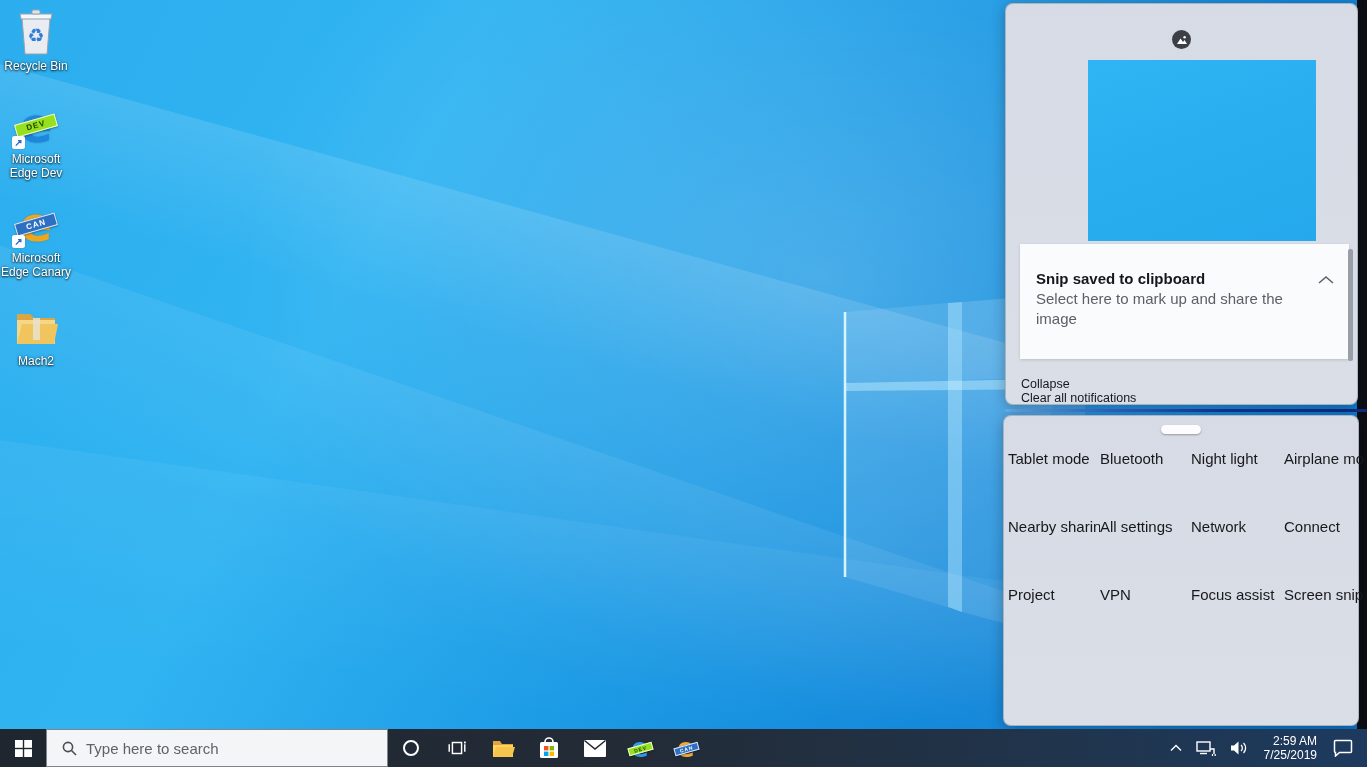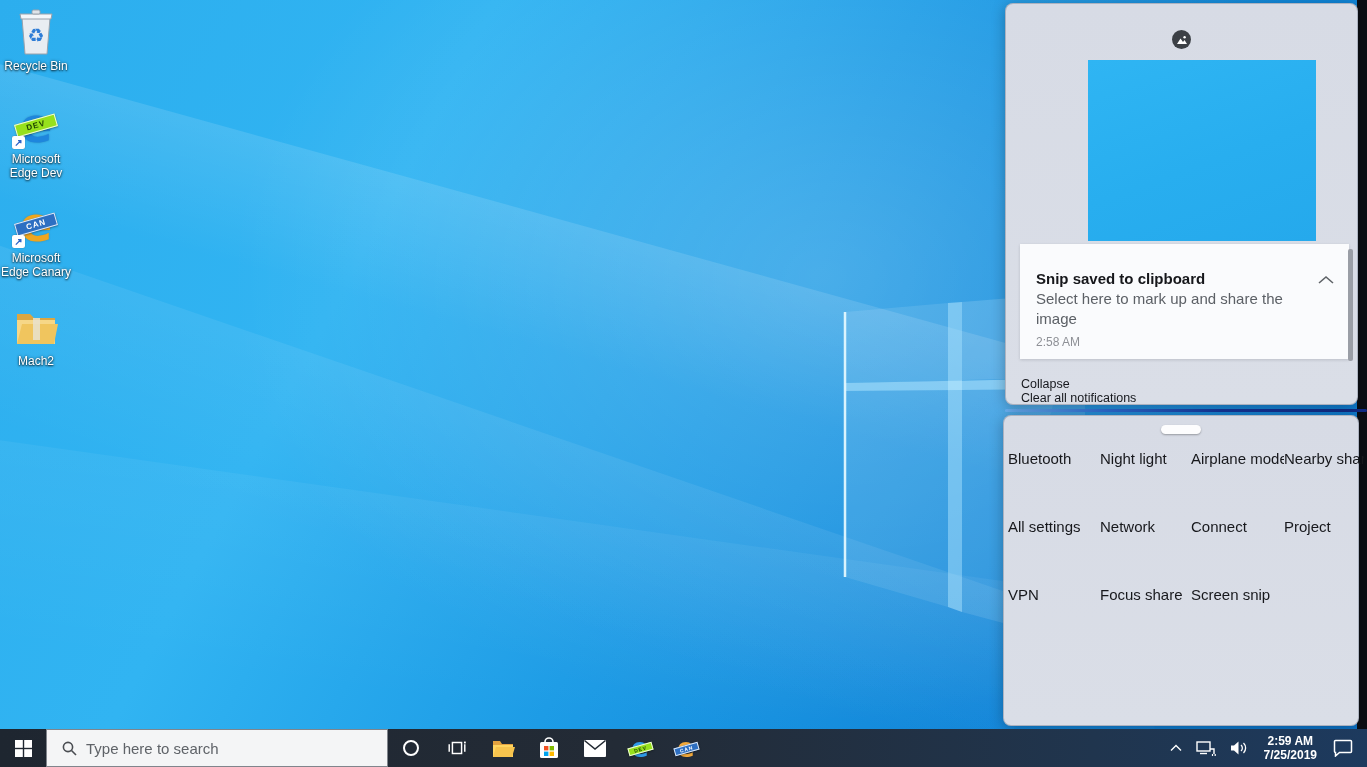--- a/index.html
+++ b/index.html
@@ -75,21 +75,21 @@
   .tb-btn { width:46px; display:flex; align-items:center; justify-content:center; cursor:pointer; flex:0 0 auto; }
   .tb-search { position:relative; width:342px; flex:0 0 auto; background:#f4f5f6; border:1px solid #80858c;
                display:flex; align-items:center; }
   .tb-search input { border:none; outline:none; background:transparent; font-size:15px; color:#3c4043;
                      font-family:"Liberation Sans", sans-serif; width:280px; margin-left:8px; }
   .tb-search input::placeholder { color:#5f6368; opacity:1; }
   .tb-search .mag { margin-left:14px; display:flex; }
   .cortana-ring { width:16px; height:16px; border:2.5px solid #fff; border-radius:50%; }
   .tray { margin-left:auto; display:flex; align-items:center; flex:0 0 auto; }
   .tray-btn { height:38px; display:flex; align-items:center; justify-content:center; cursor:pointer; padding:0 7px; }
-  .clock { text-align:center; color:#fff; font-size:12px; line-height:14px; padding:0 8px; cursor:pointer;font-weight:bold; }
+  .clock { text-align:right; color:#fff; font-size:12px; line-height:14px; padding:0 8px; cursor:pointer; }
 </style>
 </head>
 <body>
 
 <div class="screen">
 
   <div class="wallpaper">
     <div class="ray ray1"></div>
     <div class="ray ray2"></div>
     <div class="ray ray3"></div>
@@ -158,46 +158,46 @@
         </svg>
       </span>
       <span class="app-name">Snip &amp; Sketch</span>
     </div>
 
     <div class="np-preview"></div>
 
     <div class="toast-card">
       <div class="toast-title">Snip saved to clipboard</div>
       <div class="toast-body">Select here to mark up and share the image</div>
-      <div class="toast-time">2:58 AM</div>
       <svg class="toast-chevron" viewBox="0 0 22 16">
         <polyline points="4,11 11,5 18,11" fill="none" stroke="currentColor" stroke-width="1.6"></polyline>
       </svg>
     </div>
 
     <div class="np-footer">
       <span class="np-link">Collapse</span>
       <span class="np-link">Clear all notifications</span>
     </div>
     <div class="np-scrollthumb"></div>
   </div>
 
   <div class="panel qa-panel">
     <div class="qa-pill"></div>
     <div class="qa-grid">
+      <div class="qa-cell">Tablet mode</div>
       <div class="qa-cell">Bluetooth</div>
       <div class="qa-cell last-col">Night light</div>
       <div class="qa-cell">Airplane mode</div>
       <div class="qa-cell">Nearby sharing</div>
       <div class="qa-cell">All settings</div>
       <div class="qa-cell last-col">Network</div>
       <div class="qa-cell">Connect</div>
       <div class="qa-cell">Project</div>
       <div class="qa-cell">VPN</div>
-      <div class="qa-cell last-col">Focus share</div>
+      <div class="qa-cell last-col">Focus assist</div>
       <div class="qa-cell">Screen snip</div>
     </div>
   </div>
 
   <div class="taskbar">
     <div class="tb-btn">
       <svg width="17" height="17" viewBox="0 0 17 17">
         <rect x="0" y="0" width="7.8" height="7.8" fill="#fff"></rect>
         <rect x="9.2" y="0" width="7.8" height="7.8" fill="#fff"></rect>
         <rect x="0" y="9.2" width="7.8" height="7.8" fill="#fff"></rect>

